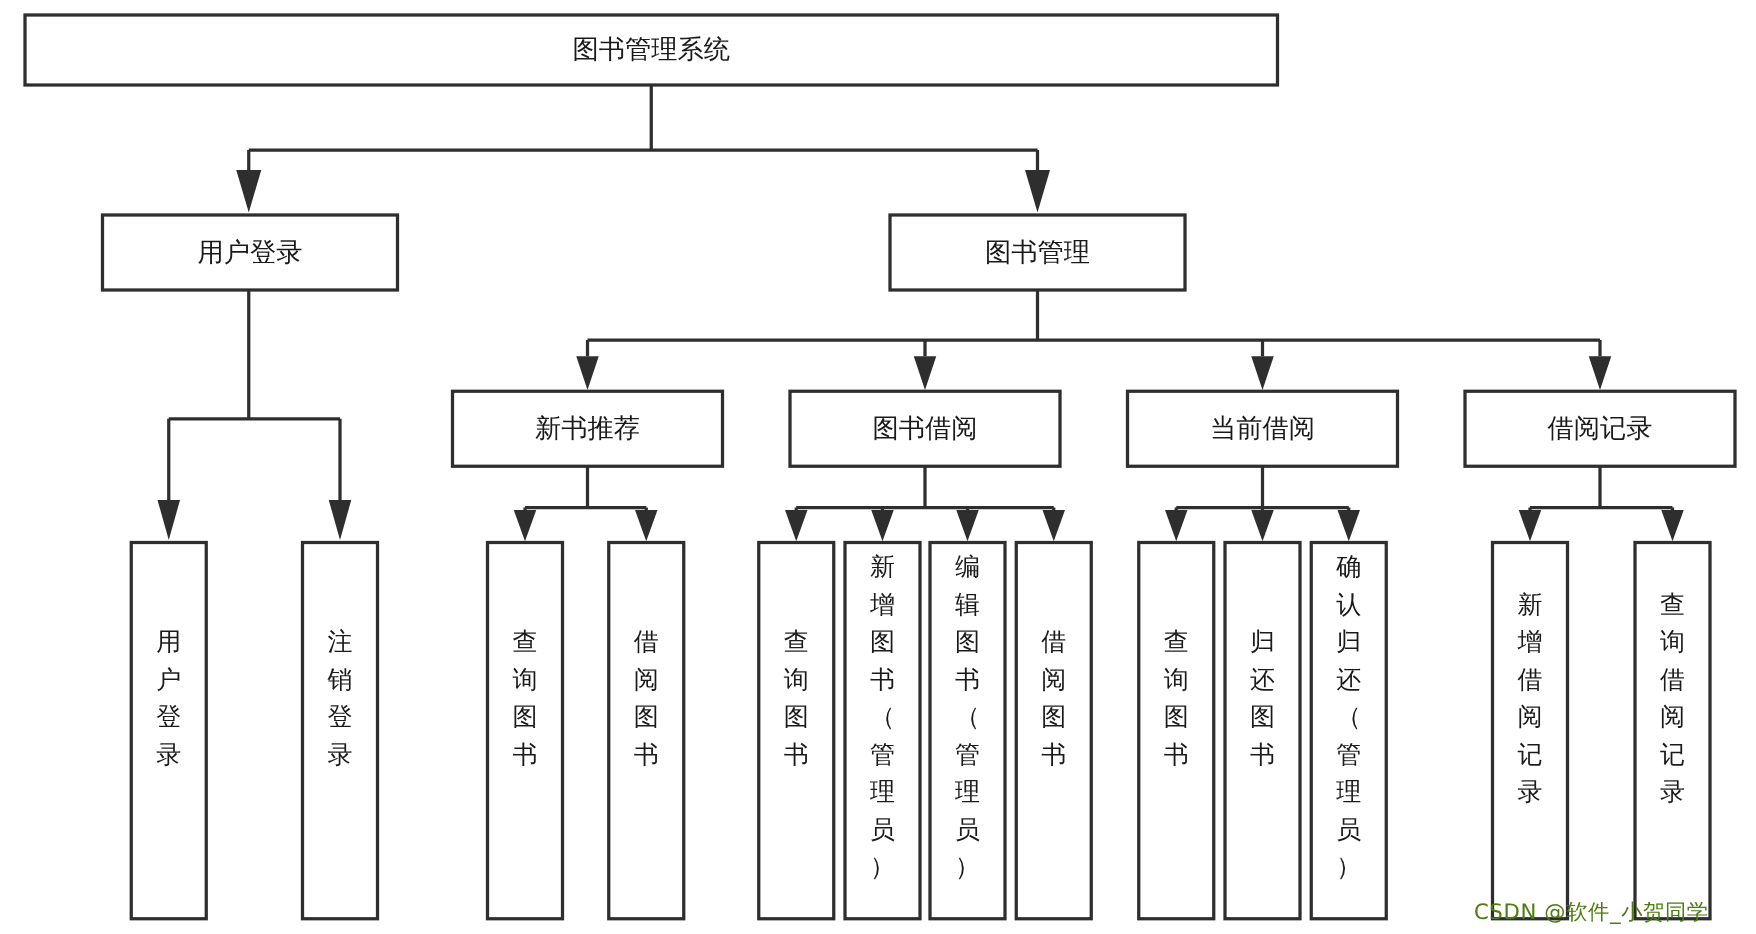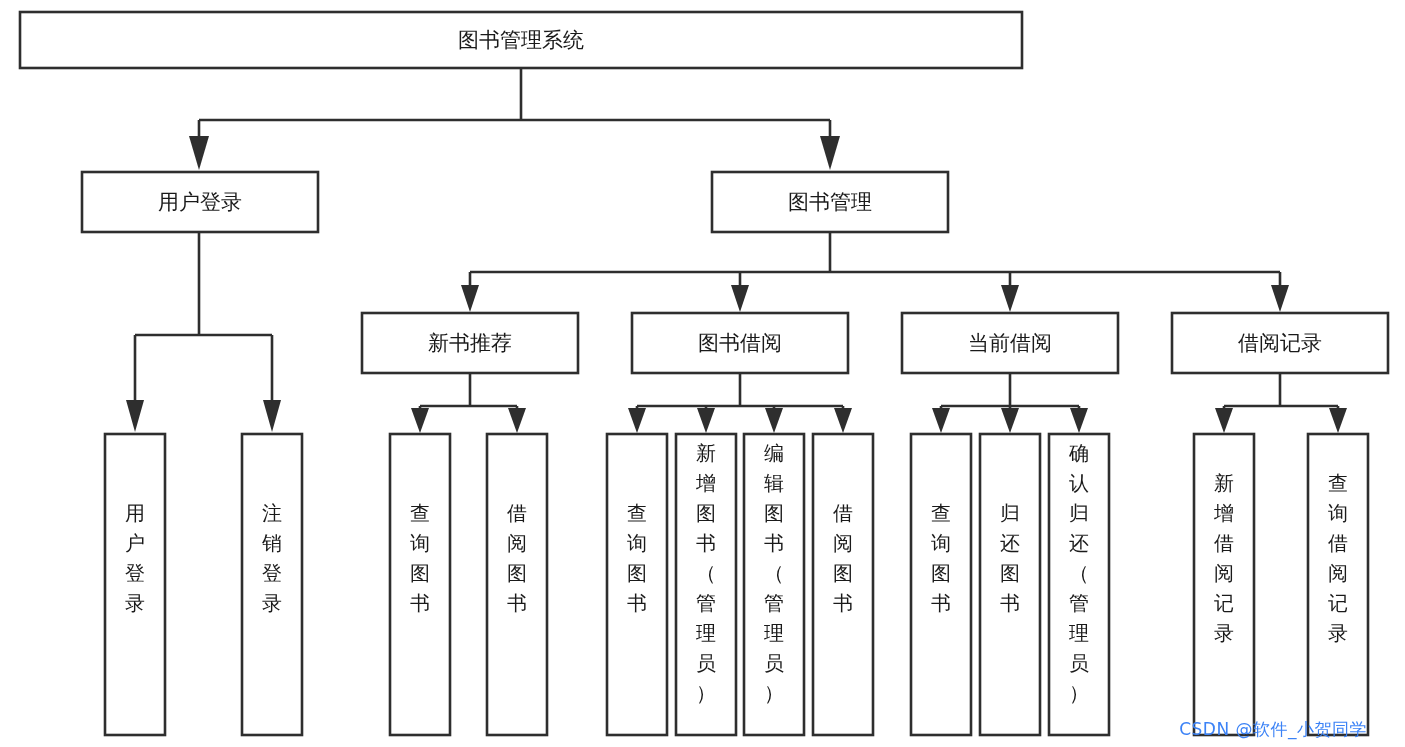--- a/index.html
+++ b/index.html
@@ -55,21 +55,21 @@
     font-size: 20px;
     fill: #1a1a1a;
     text-anchor: middle;
   }
   .watermark {
     position: absolute;
     right: 14px;
     bottom: 6px;
     font-family: "DejaVu Sans", "Liberation Sans", sans-serif;
     font-size: 17px;
-    color: #3b82f6;
+    color: #4d7c0f;
     letter-spacing: 0.5px;
     white-space: nowrap;
     pointer-events: none;
     user-select: none;
   }
 </style>
 </head>
 <body>
 
 <div id="diagram-root">

